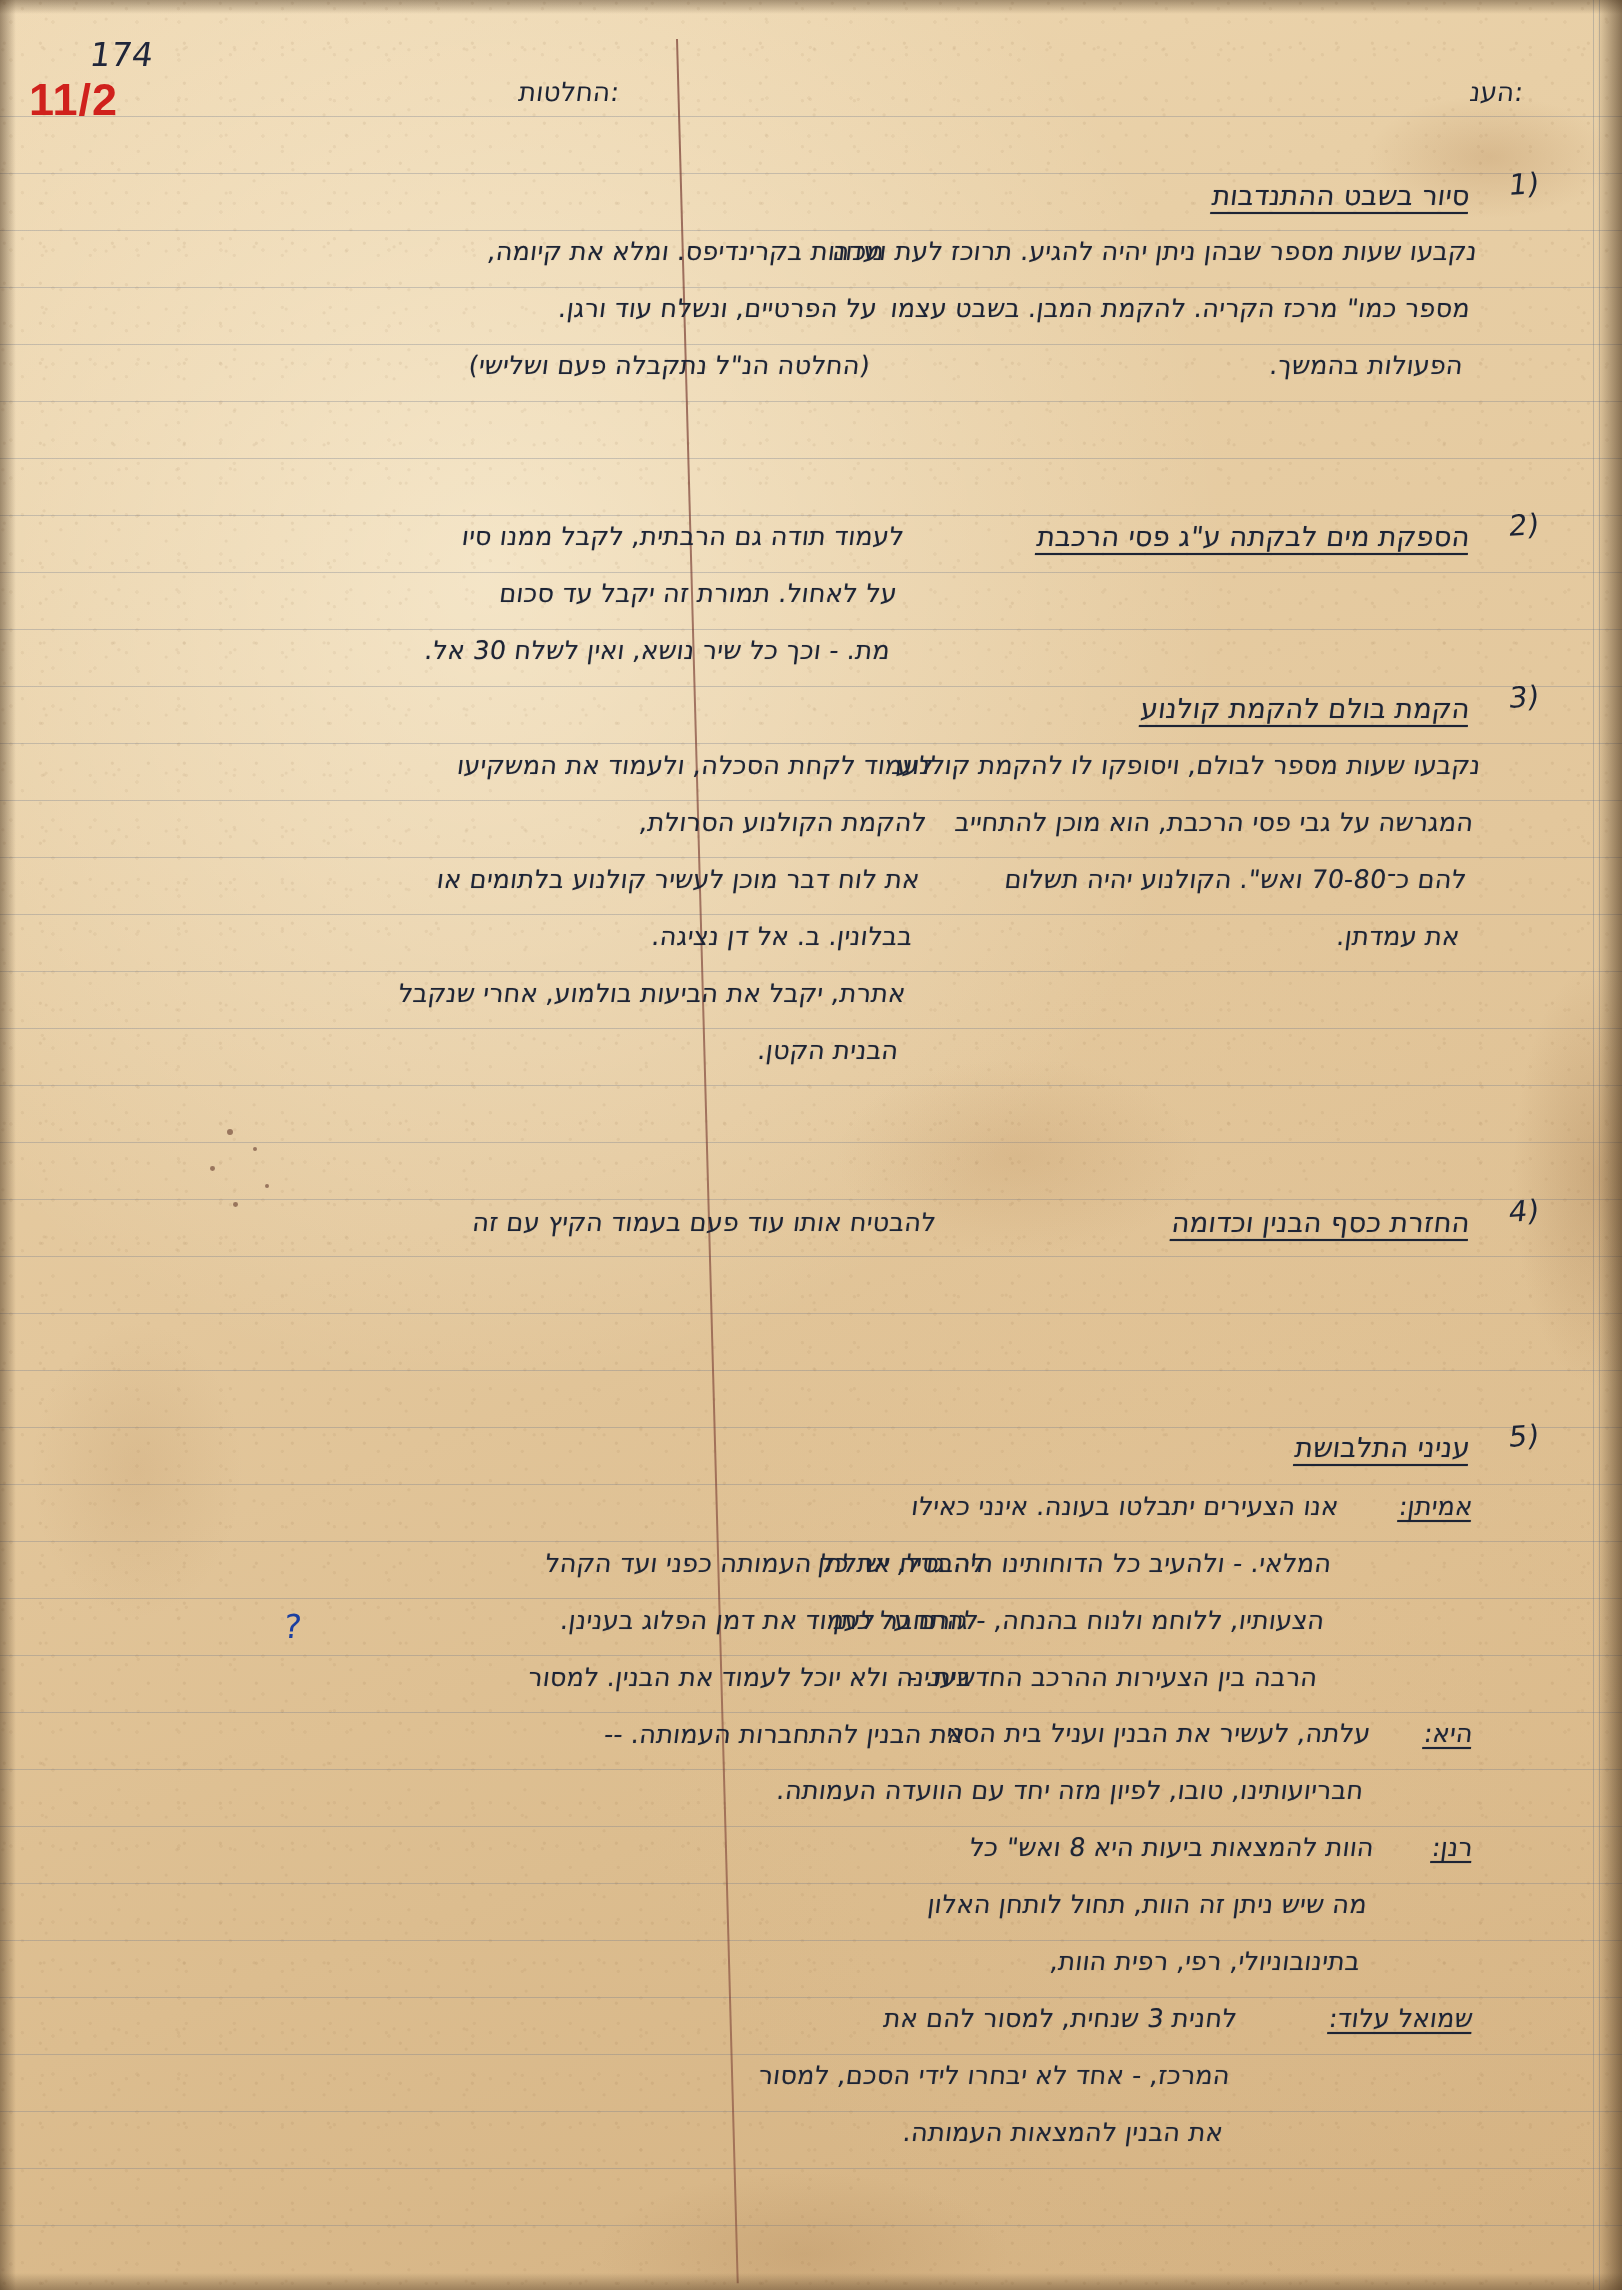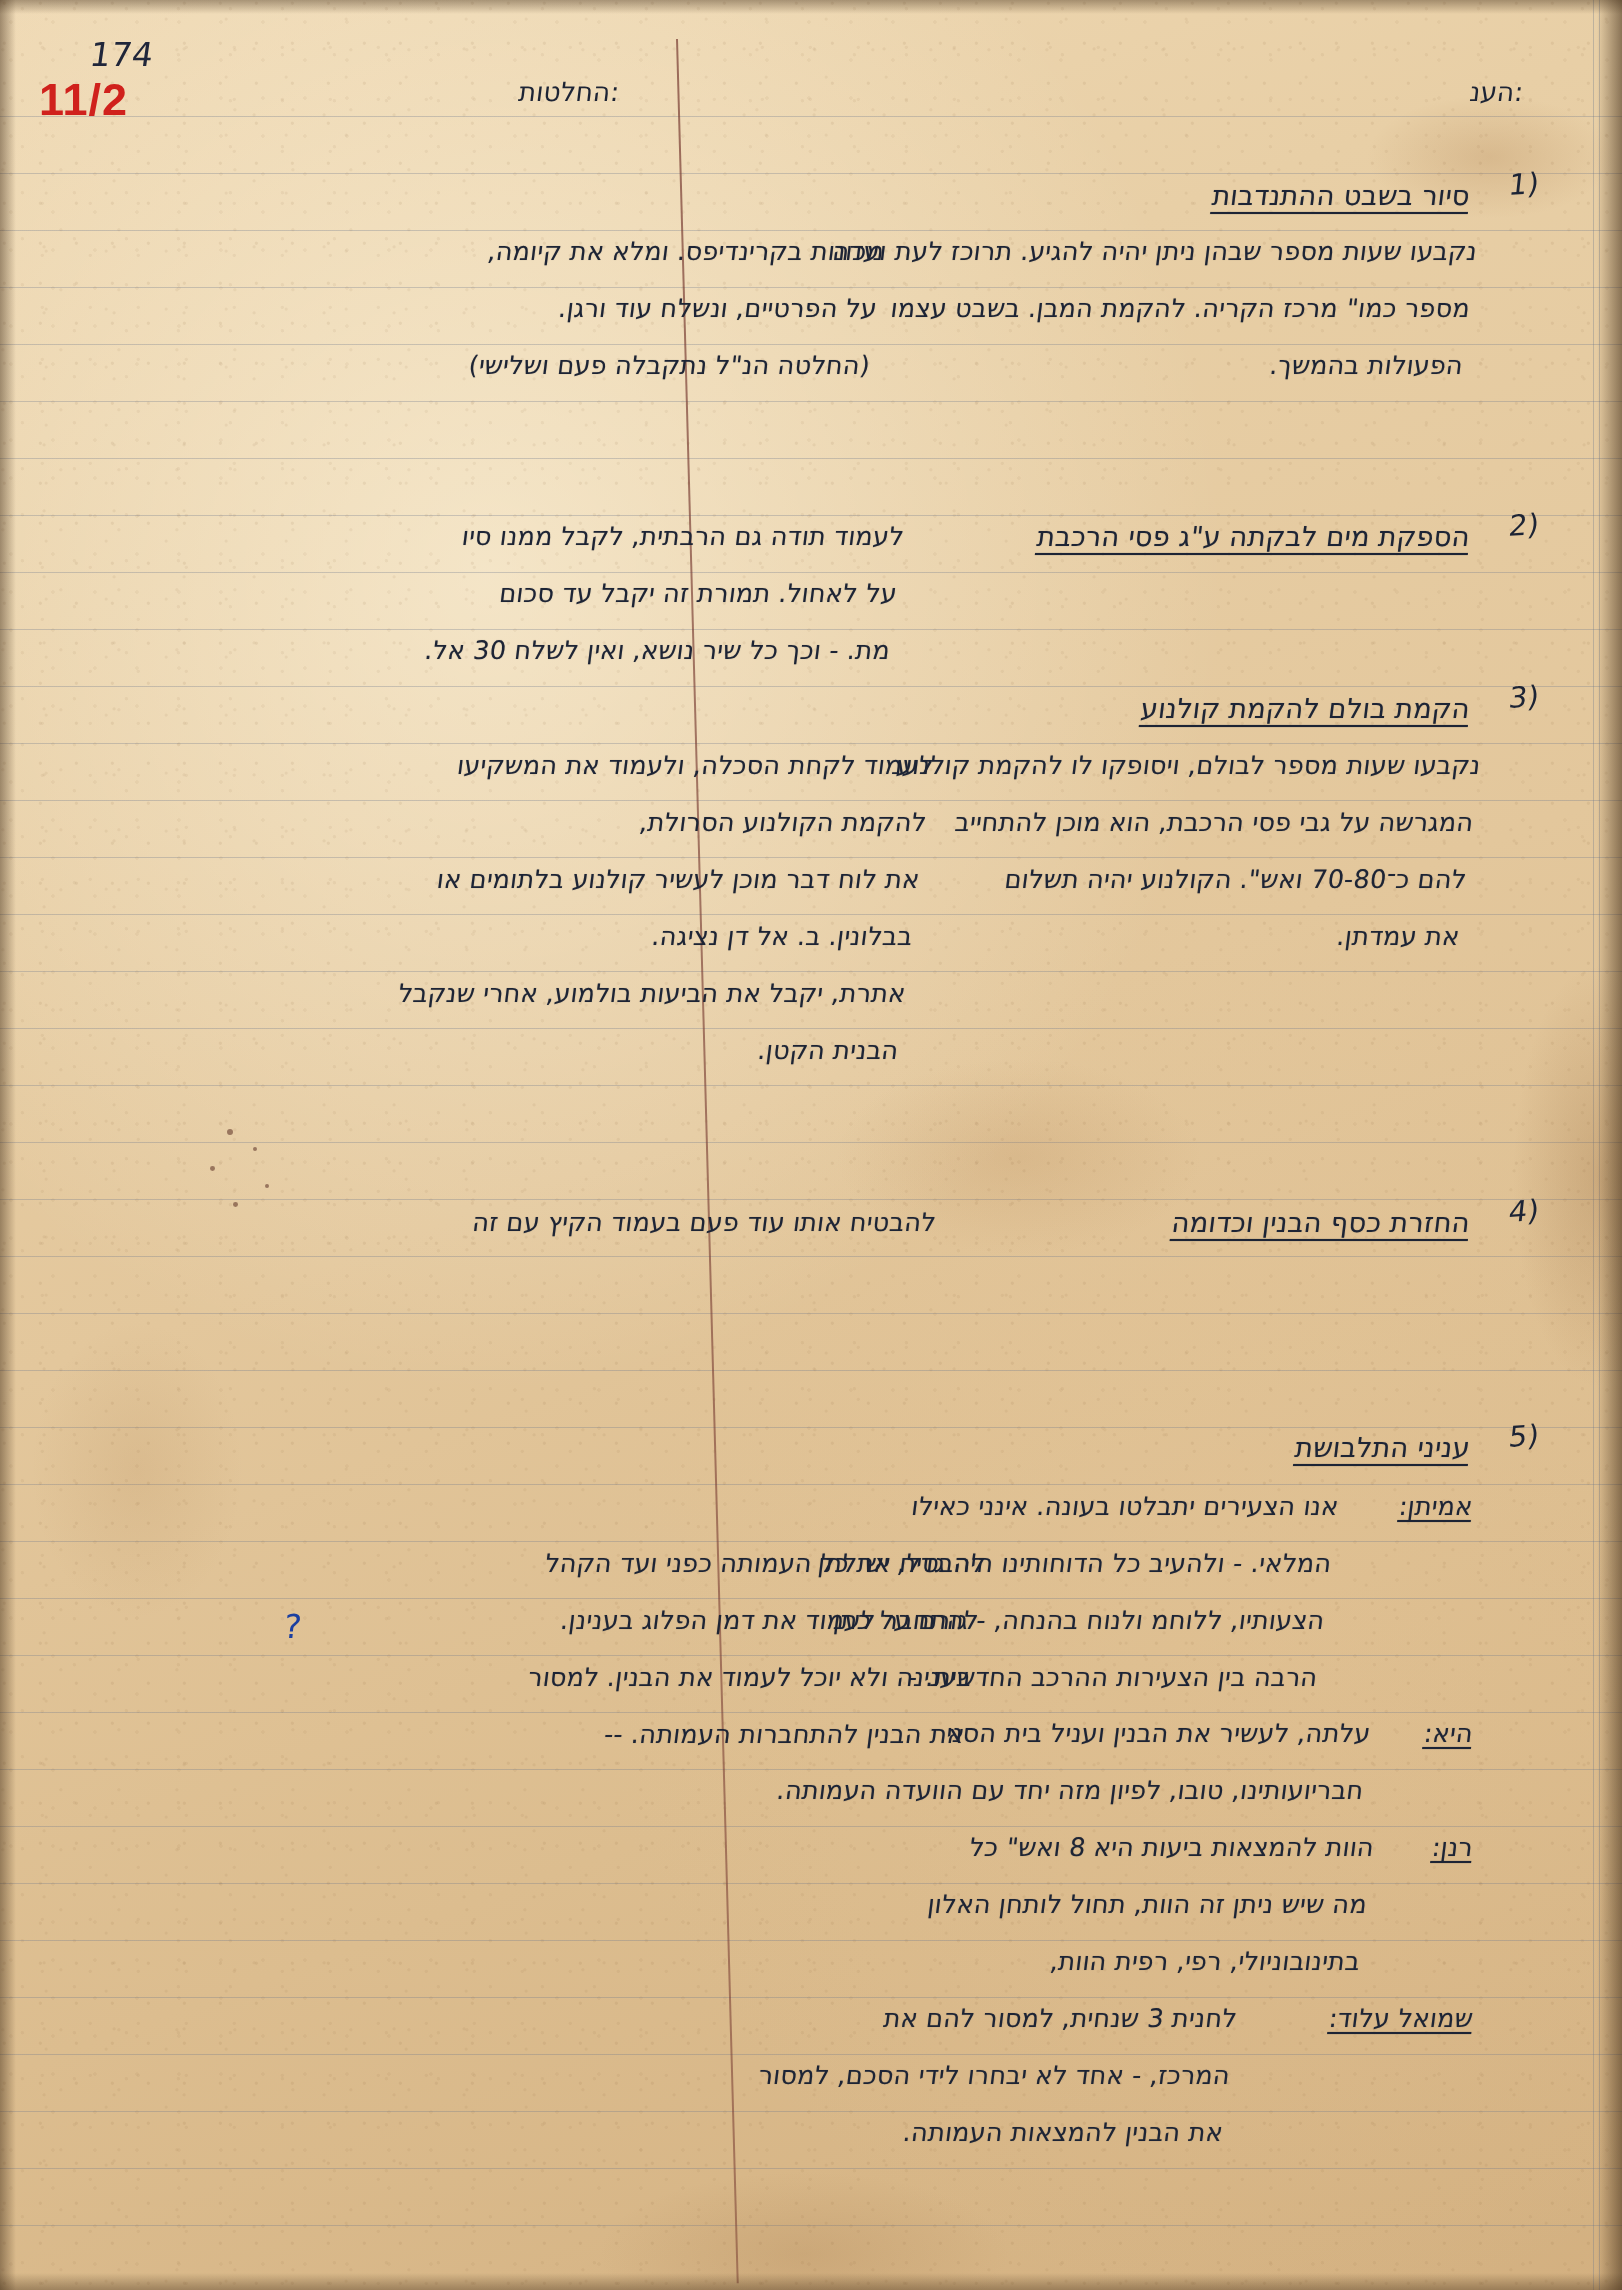--- a/index.html
+++ b/index.html
@@ -109,21 +109,21 @@
 
   .page-number {
     position: absolute;
     top: 35px; left: 90px;
     font-size: 33px;
     color: #20263a;
     transform: skewX(-8deg);
   }
   .date-stamp {
     position: absolute;
-    top: 74px; left: 39px;
+    top: 74px; left: 29px;
     font-size: 45px;
     font-weight: 700;
     color: #d0211c;
     font-family: "Liberation Sans", sans-serif;
     letter-spacing: 1px;
   }
   .header-label {
     position: absolute;
     top: 76px;
     font-size: 26.5px;

